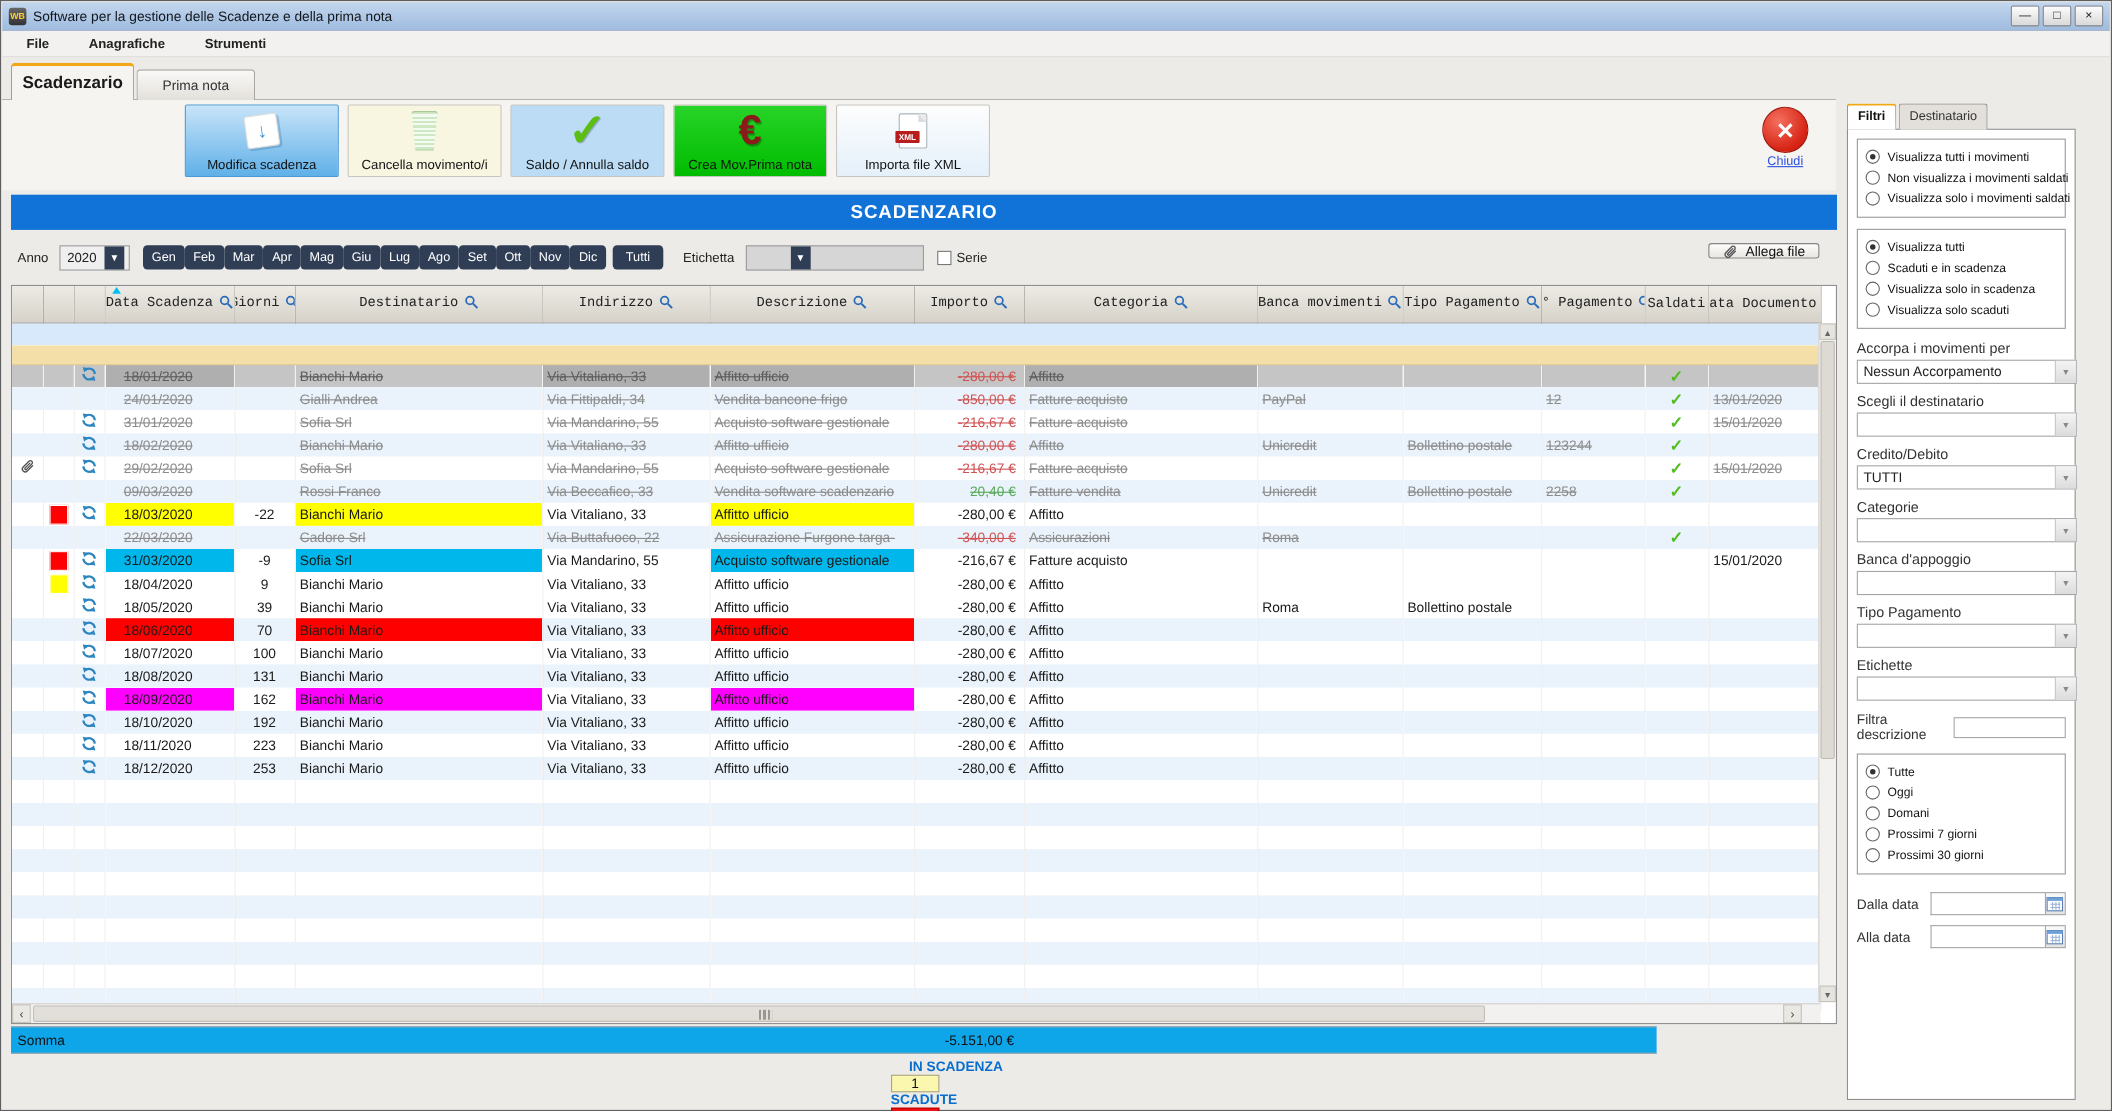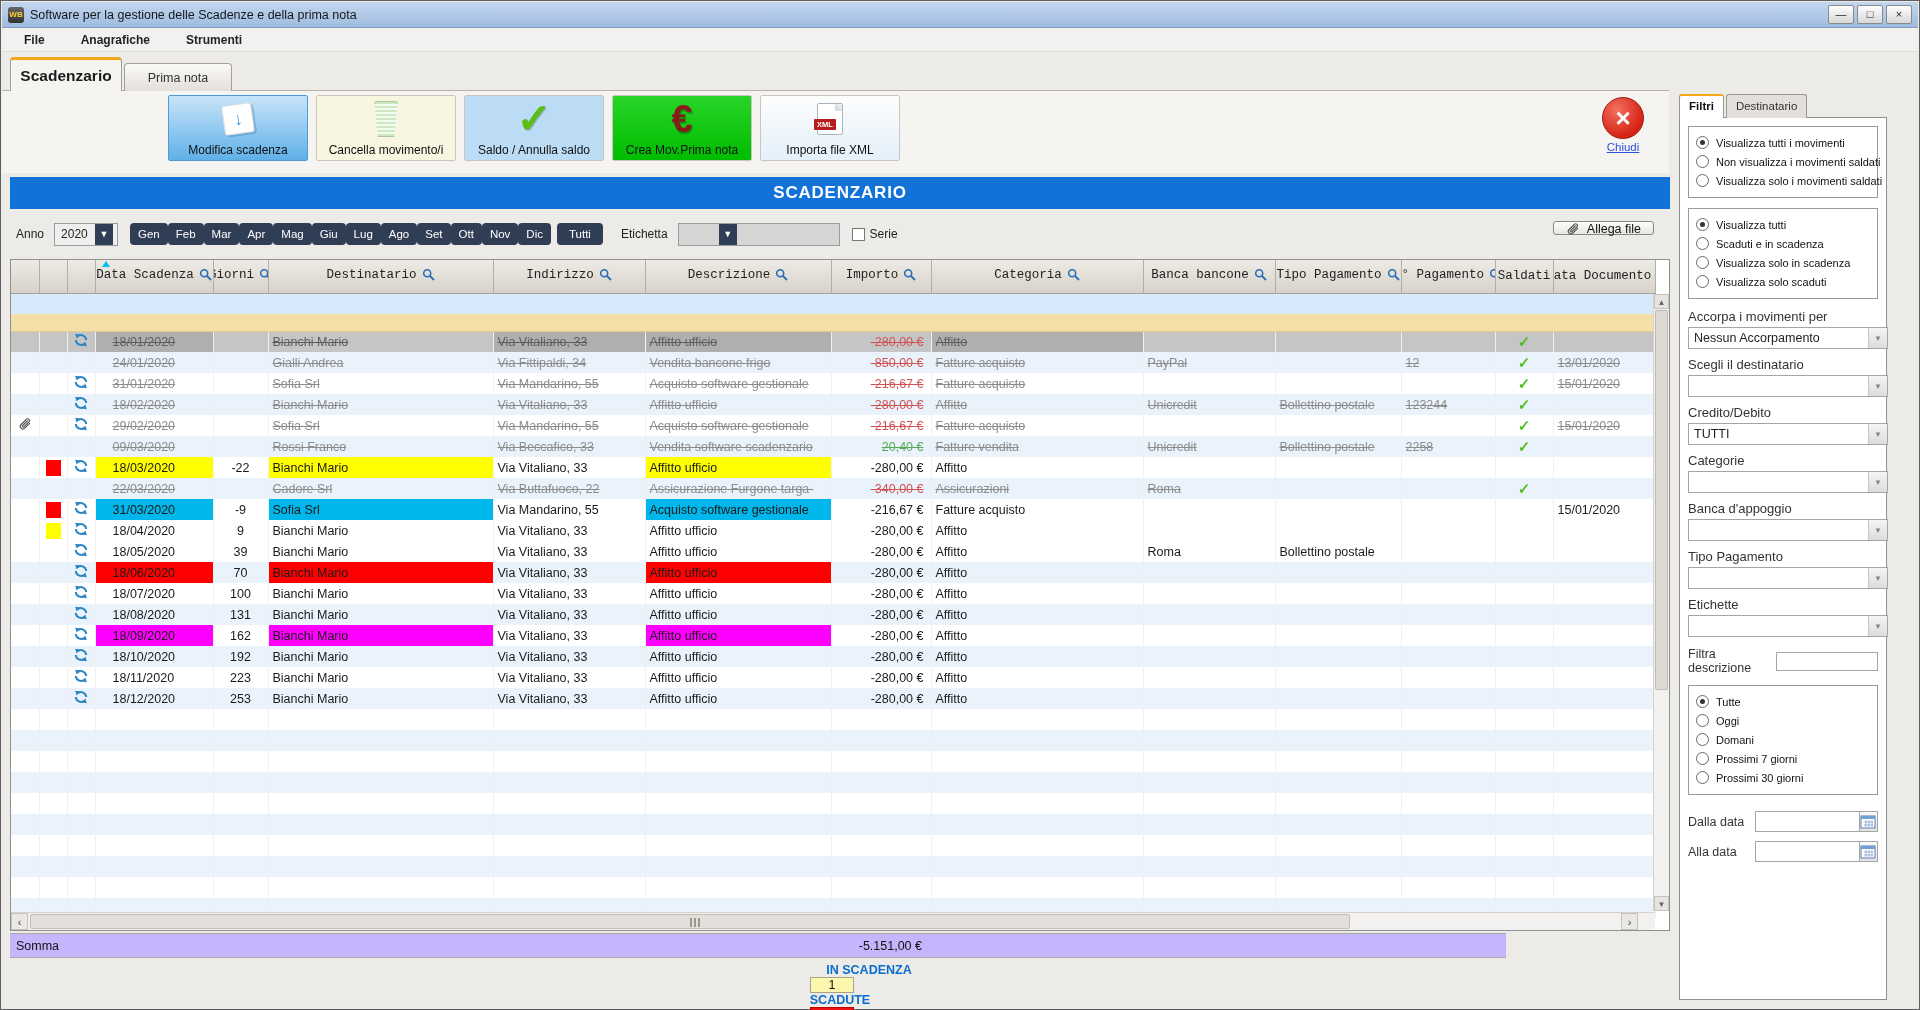--- a/index.html
+++ b/index.html
@@ -117,21 +117,21 @@
   .vscroll .sarr.down { position:absolute; bottom:0; left:0; right:0; }
   .vthumb { position:absolute; top:16px; left:1px; width:13px; height:380px; background:#DDDAD4; border:1px solid #BDBAB4; border-radius:2px; }
   .hscroll { position:absolute; left:0; bottom:0; width:1644px; height:18px; background:#F2F1EF; border-top:1px solid #D5D2CC; display:flex; align-items:center; }
   .harr { width:17px; height:17px; text-align:center; font-size:11px; color:#444; line-height:16px; background:#EAE8E3; border:1px solid #C6C3BD; }
   .harr.right { position:absolute; right:17px; top:0; }
   .hthumb { position:absolute; left:19px; top:1px; width:1320px; height:15px; background:#E2DFDA; border:1px solid #C2BFB9; border-radius:2px; }
   .hgrip { position:absolute; left:50%; top:3px; width:12px; height:9px;
     background:repeating-linear-gradient(90deg,#9A978F 0 2px,transparent 2px 4px); }
 
   
-  .sumrow { position:absolute; left:9px; top:932px; width:1496px; height:25px; background:#c4b5fd;
+  .sumrow { position:absolute; left:9px; top:932px; width:1496px; height:25px; background:#0ea5e9;
     border-top:1px solid #A8A8A8; border-bottom:1px solid #A8A8A8; font-size:12.5px; color:#111; }
   .sumrow .slabel { position:absolute; left:6px; top:5px; }
   .sumrow .svalue { position:absolute; left:770px; top:5px; width:142px; text-align:right; }
   .legend { position:absolute; left:9px; top:962px; width:1660px; height:38px; display:flex; align-items:center;flex-direction:column; }
   .llabel { color:#0A6ECF; font-size:12.5px; font-weight:bold; }
   .lbox { width:44px; height:22px; border:1px solid #A8A387; display:flex; align-items:center; justify-content:center;
     font-size:12.5px; margin:0 26px 0 10px; }
   .lbox.yellow { background:#FBF7AE; color:#111; }
   .lbox.red { background:#EE1010; color:#FFF; font-weight:bold; border-color:#B00; }
   .libtn { width:27px; height:25px; border:1px solid #999; border-radius:2px; background:linear-gradient(#FDFDFD,#E9E7E2);
@@ -364,21 +364,21 @@
               <div class="hwrap">
                 <span>Categoria</span>
                 <span><svg width="13" height="13" viewBox="0 0 13 13">
                     <circle cx="5.2" cy="5.2" r="3.5" fill="none" stroke="#2B6CB8" stroke-width="1.6"></circle>
                     <line x1="8" y1="8" x2="12" y2="12" stroke="#2B6CB8" stroke-width="1.8"></line>
                   </svg></span>
               </div>
             </th>
             <th>
               <div class="hwrap">
-                <span>Banca bancone</span>
+                <span>Banca movimenti</span>
                 <span><svg width="13" height="13" viewBox="0 0 13 13">
                     <circle cx="5.2" cy="5.2" r="3.5" fill="none" stroke="#2B6CB8" stroke-width="1.6"></circle>
                     <line x1="8" y1="8" x2="12" y2="12" stroke="#2B6CB8" stroke-width="1.8"></line>
                   </svg></span>
               </div>
             </th>
             <th>
               <div class="hwrap">
                 <span>Tipo Pagamento</span>
                 <span><svg width="13" height="13" viewBox="0 0 13 13">

